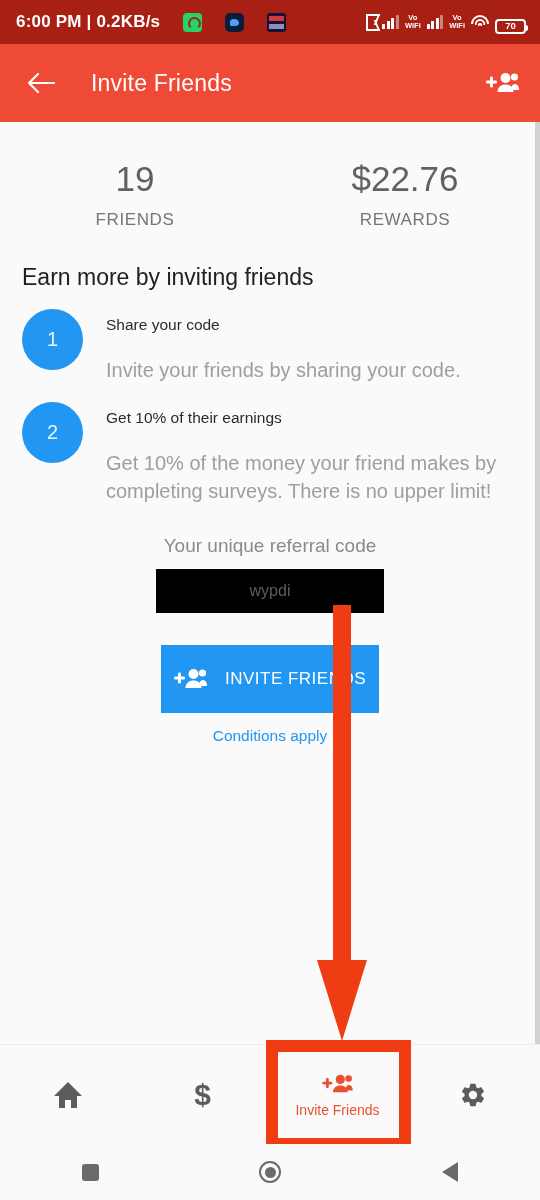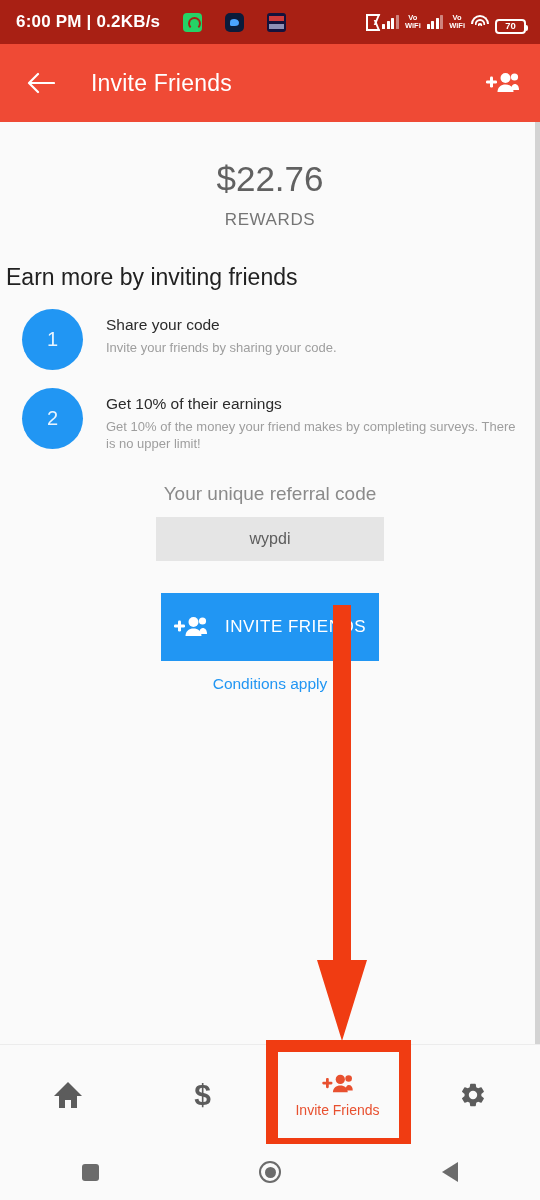--- a/index.html
+++ b/index.html
@@ -79,35 +79,35 @@
     position:absolute; top:122px; left:0; right:0; bottom:156px;
     background:#fafafa; overflow:hidden;
   }
   #scrollbar-track { position:absolute; top:0; right:0; width:5px; bottom:0; background:#d3d3d3; }
 
   #stats-row { display:flex; padding:38px 0 0 0; }
   .stat { flex:1; text-align:center; }
   .stat-value { font-size:35px; color:#616161; font-weight:400; line-height:1.1; }
   .stat-label { font-size:17px; color:#757575; letter-spacing:.6px; margin-top:11px; }
 
-  #earn-title { font-size:23px; color:#212121; padding:34px 0 0 6px; font-weight:400; }
+  #earn-title { font-size:23px; color:#212121; padding:34px 0 0 22px; font-weight:400; }
 
   .step-row { display:flex; padding:18px 24px 0 22px; }
   .step-badge {
     width:61px; height:61px; min-width:61px; border-radius:50%;
     background:#2196f3; color:#e8f4fe; display:flex; align-items:center; justify-content:center;
     font-size:20px; font-weight:500;
   }
   .step-text { padding-left:23px; padding-top:7px; }
   .step-title { font-size:15.5px; font-weight:400; color:#2b2b2b; }
-  .step-desc { font-size:13px; color:#9e9e9e; line-height:1.38; margin-top:5px; }
+  .step-desc { font-size:20px; color:#9e9e9e; line-height:1.38; margin-top:23px; }
 
   #referral-label { text-align:center; font-size:19px; color:#8a8a8a; margin-top:30px; }
   #referral-code-box {
-    margin:12px auto 0; width:228px; height:44px; background:#e5e5e5;
+    margin:12px auto 0; width:228px; height:44px; background:#000000;
     display:flex; align-items:center; justify-content:center;
     font-size:16px; color:#5c5c5c;
   }
   #invite-friends-button {
     margin:32px auto 0; width:218px; height:68px; background:#2196f3; color:#fff;
     display:flex; align-items:center; justify-content:center; gap:17px; cursor:pointer;
   }
   #invite-btn-label { font-size:17px; font-weight:500; letter-spacing:.5px; }
   #conditions-link { text-align:center; margin-top:14px; font-size:15.5px; color:#2196f3; cursor:pointer; }
 
@@ -209,20 +209,24 @@
       <path d="M25 20 c0-4 1.8-6 3.6-6 c2.6 0 4.4 2 4.4 6 z" fill="#fff"></path>
     </svg>
   </div>
 </div>
 
 <div id="content">
   <div id="scrollbar-track"></div>
 
   <div id="stats-row">
     <div class="stat">
+      <div class="stat-value">19</div>
+      <div class="stat-label">FRIENDS</div>
+    </div>
+    <div class="stat">
       <div class="stat-value">$22.76</div>
       <div class="stat-label">REWARDS</div>
     </div>
   </div>
 
   <div id="earn-title">Earn more by inviting friends</div>
 
   <div class="step-row">
     <div class="step-badge">1</div>
     <div class="step-text">

